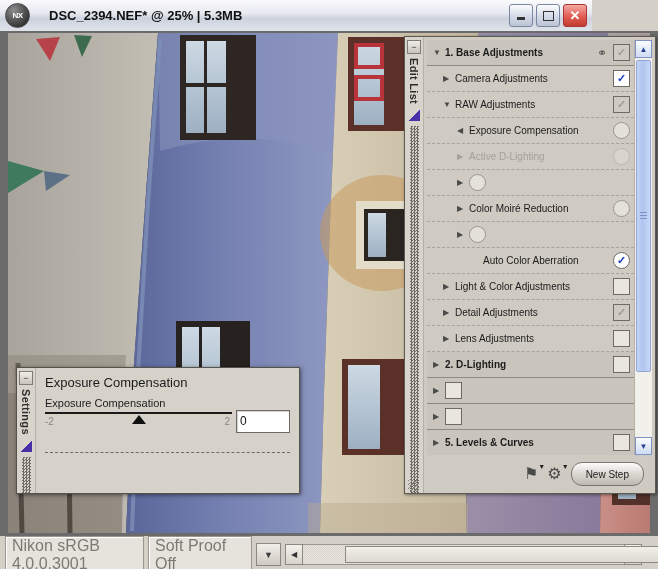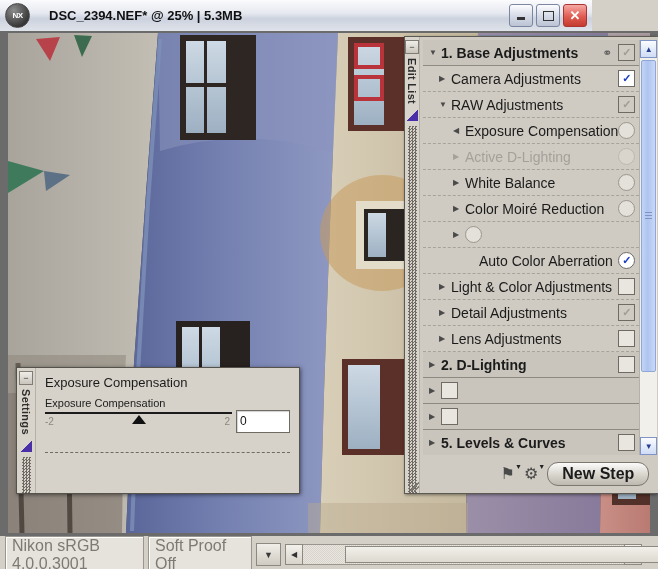--- a/index.html
+++ b/index.html
@@ -70,21 +70,21 @@
      background:repeating-conic-gradient(#6f6b64 0 25%, transparent 0 50%) 0 0/3px 3px;}
 
   #elbody{flex:1;display:flex;flex-direction:column;background:#cfcbc2;padding:3px 3px 0 3px;}
   #eltree{flex:1;display:flex;overflow:hidden;}
   #rows{flex:1;background:#cfcbc2;overflow:hidden;}
 
   .row{height:25px;display:flex;align-items:center;padding:0 4px 0 6px;
      border-bottom:1px dashed #a7a39a;position:relative;}
   .row.sect{border-bottom:1px solid #8e8a82;background:#c9c5bc;}
   .tri{width:12px;flex:0 0 12px;font-size:8px;color:#4a4a4a;}
-  .rlabel{flex:1;font-size:14px;color:#1b1b1b;white-space:nowrap;}
+  .rlabel{flex:1;font-size:10px;color:#1b1b1b;white-space:nowrap;}
   .row.sect .rlabel{font-weight:bold;}
   .row.disabled .rlabel,.row.disabled .tri{color:#a5a19a;}
   .ind1{padding-left:16px;}
   .ind2{padding-left:30px;}
   .ind3{padding-left:44px;}
 
   .cbox{width:15px;height:15px;border:1px solid #6f6b64;background:#fff;
      display:flex;align-items:center;justify-content:center;font-size:11px;
      font-weight:bold;color:#1b3fc0;flex:0 0 15px;}
   .cbox.gray{background:#cfcbc2;color:#a19d95;}
@@ -110,22 +110,22 @@
      display:flex;align-items:center;justify-content:center;}
   #vbar .vthumb b{display:block;width:7px;height:9px;
      background:repeating-linear-gradient(180deg,#7f93c4 0 1px,transparent 1px 3px);}
 
   #eltools{height:38px;display:flex;align-items:center;justify-content:flex-end;
      gap:9px;padding-right:8px;}
   .toolicon{position:relative;font-size:16px;color:#4a4a4a;line-height:1;}
   .toolicon .dd{position:absolute;right:-7px;top:-3px;font-size:7px;color:#222;}
   .newstep{height:22px;padding:0 14px;border-radius:11px;
      background:linear-gradient(180deg,#fbfbfb,#d9d6ce 52%,#bdb9b1);
-     border:1px solid #7c786f;font-size:16px;color:#1b1b1b;
-     display:flex;align-items:center;font-weight:bold;}
+     border:1px solid #7c786f;font-size:10px;color:#1b1b1b;
+     display:flex;align-items:center;}
   .resize{position:absolute;left:3px;bottom:2px;width:11px;height:11px;
      background:repeating-linear-gradient(135deg,#807c74 0 1px,transparent 1px 3px);}
 
   
   #expdlg{position:absolute;left:16px;top:367px;width:282px;height:125px;
      background:#d6d2c9;border:1px solid #55524c;box-shadow:1px 1px 4px rgba(0,0,0,.5);
      display:flex;}
   #expdlg .vtab{border-right:1px solid #b5b1a8;}
   #expbody{flex:1;background:#d6d2c9;position:relative;padding:7px 9px 0 9px;}
   #expbody .dtitle{font-size:13px;color:#1b1b1b;}
@@ -325,21 +325,20 @@
               <span class="rlabel">Exposure Compensation</span>
               <span class="circ"></span>
             </div>
             <div class="row disabled ind2">
               <span class="tri">▶</span>
               <span class="rlabel">Active D-Lighting</span>
               <span class="circ dim"></span>
             </div>
             <div class="row ind2">
               <span class="tri">▶</span>
-              <span class="rlabel">White Balance</span>
               <span class="circ"></span>
             </div>
             <div class="row ind2">
               <span class="tri">▶</span>
               <span class="rlabel">Color Moiré Reduction</span>
               <span class="circ"></span>
             </div>
             <div class="row ind2">
               <span class="tri">▶</span>
               <span class="circ"></span>

